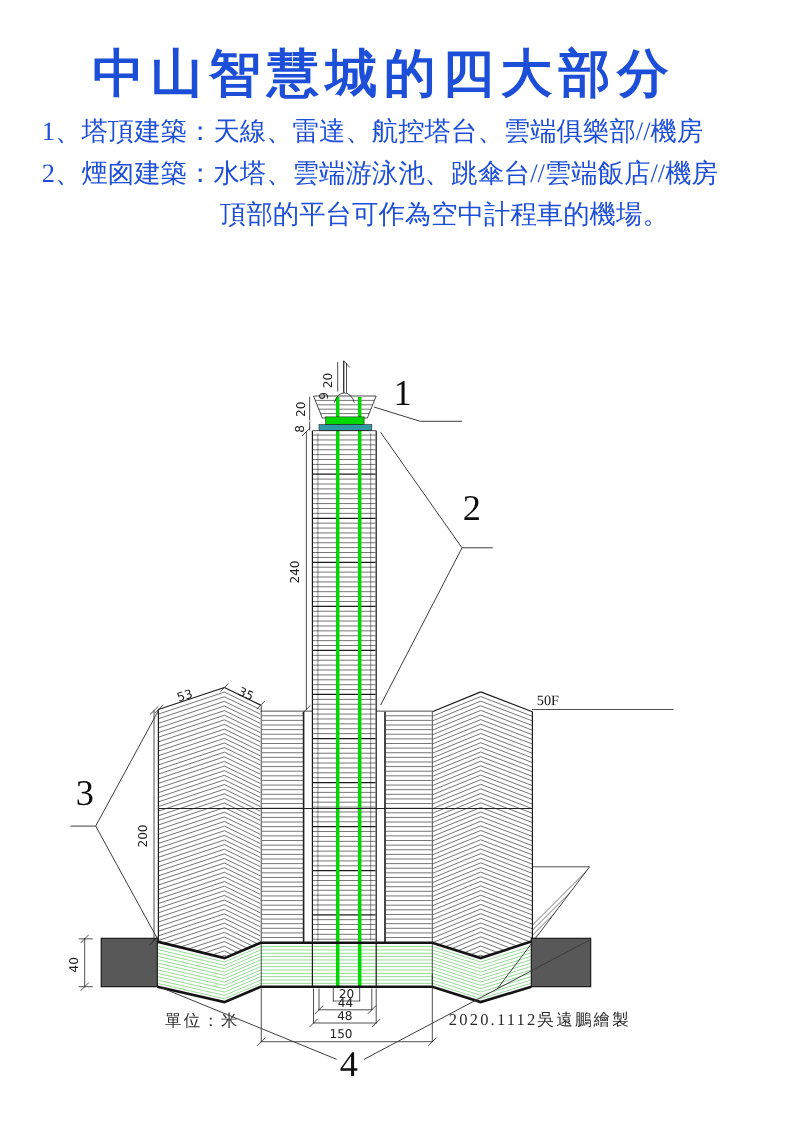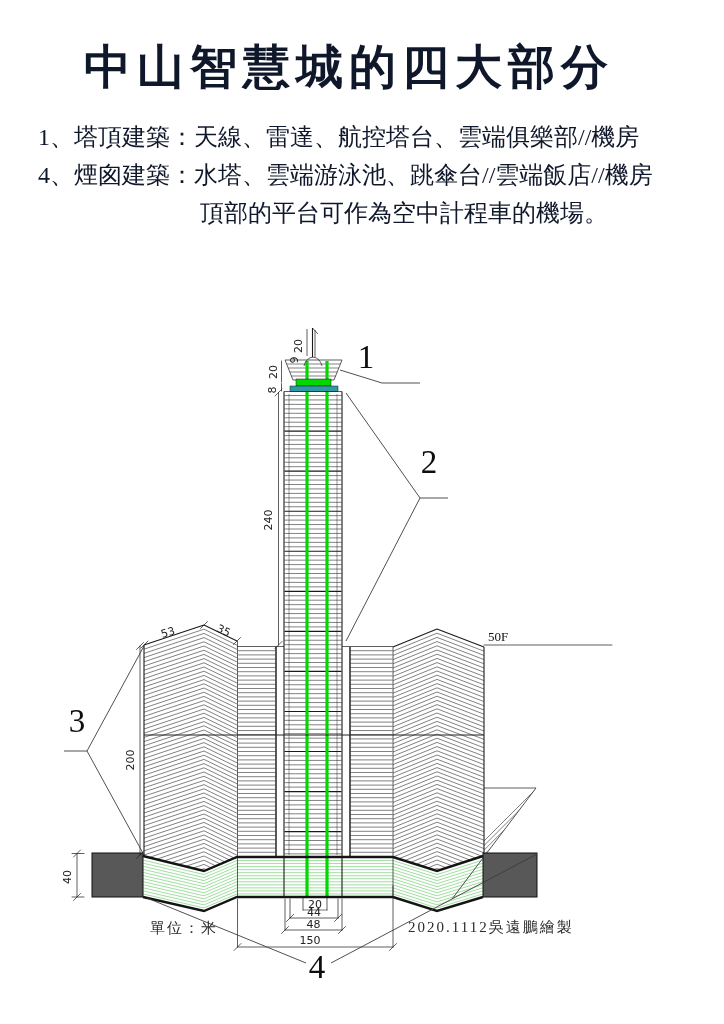--- a/index.html
+++ b/index.html
@@ -1,20 +1,20 @@
 <!DOCTYPE html>
 <html><head>
 <meta charset="utf-8">
 <style>
   html,body{margin:0;padding:0;background:#e8e8e8;}
   .page{position:relative;width:724px;height:1024px;background:#ffffff;margin:0 auto;
-        font-family:"Liberation Serif","DejaVu Serif",serif;color:#0f172a;overflow:hidden;}
+        font-family:"Liberation Serif","DejaVu Serif",serif;color:#1d4ed8;overflow:hidden;}
   .title{position:absolute;left:84px;top:36px;margin:0;font-size:47px;font-weight:700;
          letter-spacing:6px;white-space:nowrap;}
-  .list{position:absolute;left:38px;top:118px;width:660px;}
+  .list{position:absolute;left:38px;top:101px;width:660px;}
   .list p{margin:0;font-size:24px;line-height:38px;white-space:nowrap;}
   .list p.indent{padding-left:162px;font-family:Liberation Serif, serif;}
   svg.drawing{position:absolute;left:0;top:318px;}
   .thin{stroke:#1a1a1a;stroke-width:0.7;fill:none;}
   .med{stroke:#1a1a1a;stroke-width:1.1;fill:none;}
   .bold{stroke:#141414;stroke-width:2.4;fill:none;}
   .leader{stroke:#3c3c3c;stroke-width:0.9;fill:none;}
   .dim{font-family:"DejaVu Sans","Liberation Sans",sans-serif;font-size:11px;fill:#222;}
   .dimS{font-family:"Liberation Serif",serif;font-size:13px;fill:#111;}
   .partnum{font-family:"Liberation Serif",serif;font-size:33px;fill:#0d0d0d;}
@@ -22,21 +22,21 @@
 </style>
 </head>
 <body>
 
 <div class="page">
 
   <h1 class="title">中山智慧城的四大部分</h1>
 
   <div class="list">
     <p>1、塔頂建築：天線、雷達、航控塔台、雲端俱樂部//機房</p>
-    <p>4、煙囪建築：水塔、雲端游泳池、跳傘台//雲端飯店//機房</p>
+    <p>2、煙囪建築：水塔、雲端游泳池、跳傘台//雲端飯店//機房</p>
     <p class="indent">頂部的平台可作為空中計程車的機場。</p>
   </div>
 
   <svg class="drawing" width="724" height="706" viewBox="0 318 724 706">
     <defs>
       <clipPath id="clipL">
           <polygon points="144,645 204,625 237,641 237,858 204,872 144,856"></polygon>
         </clipPath>
       <clipPath id="clipR">
           <polygon points="393,647 437,629 484,647 484,856 437,871 393,857"></polygon>

